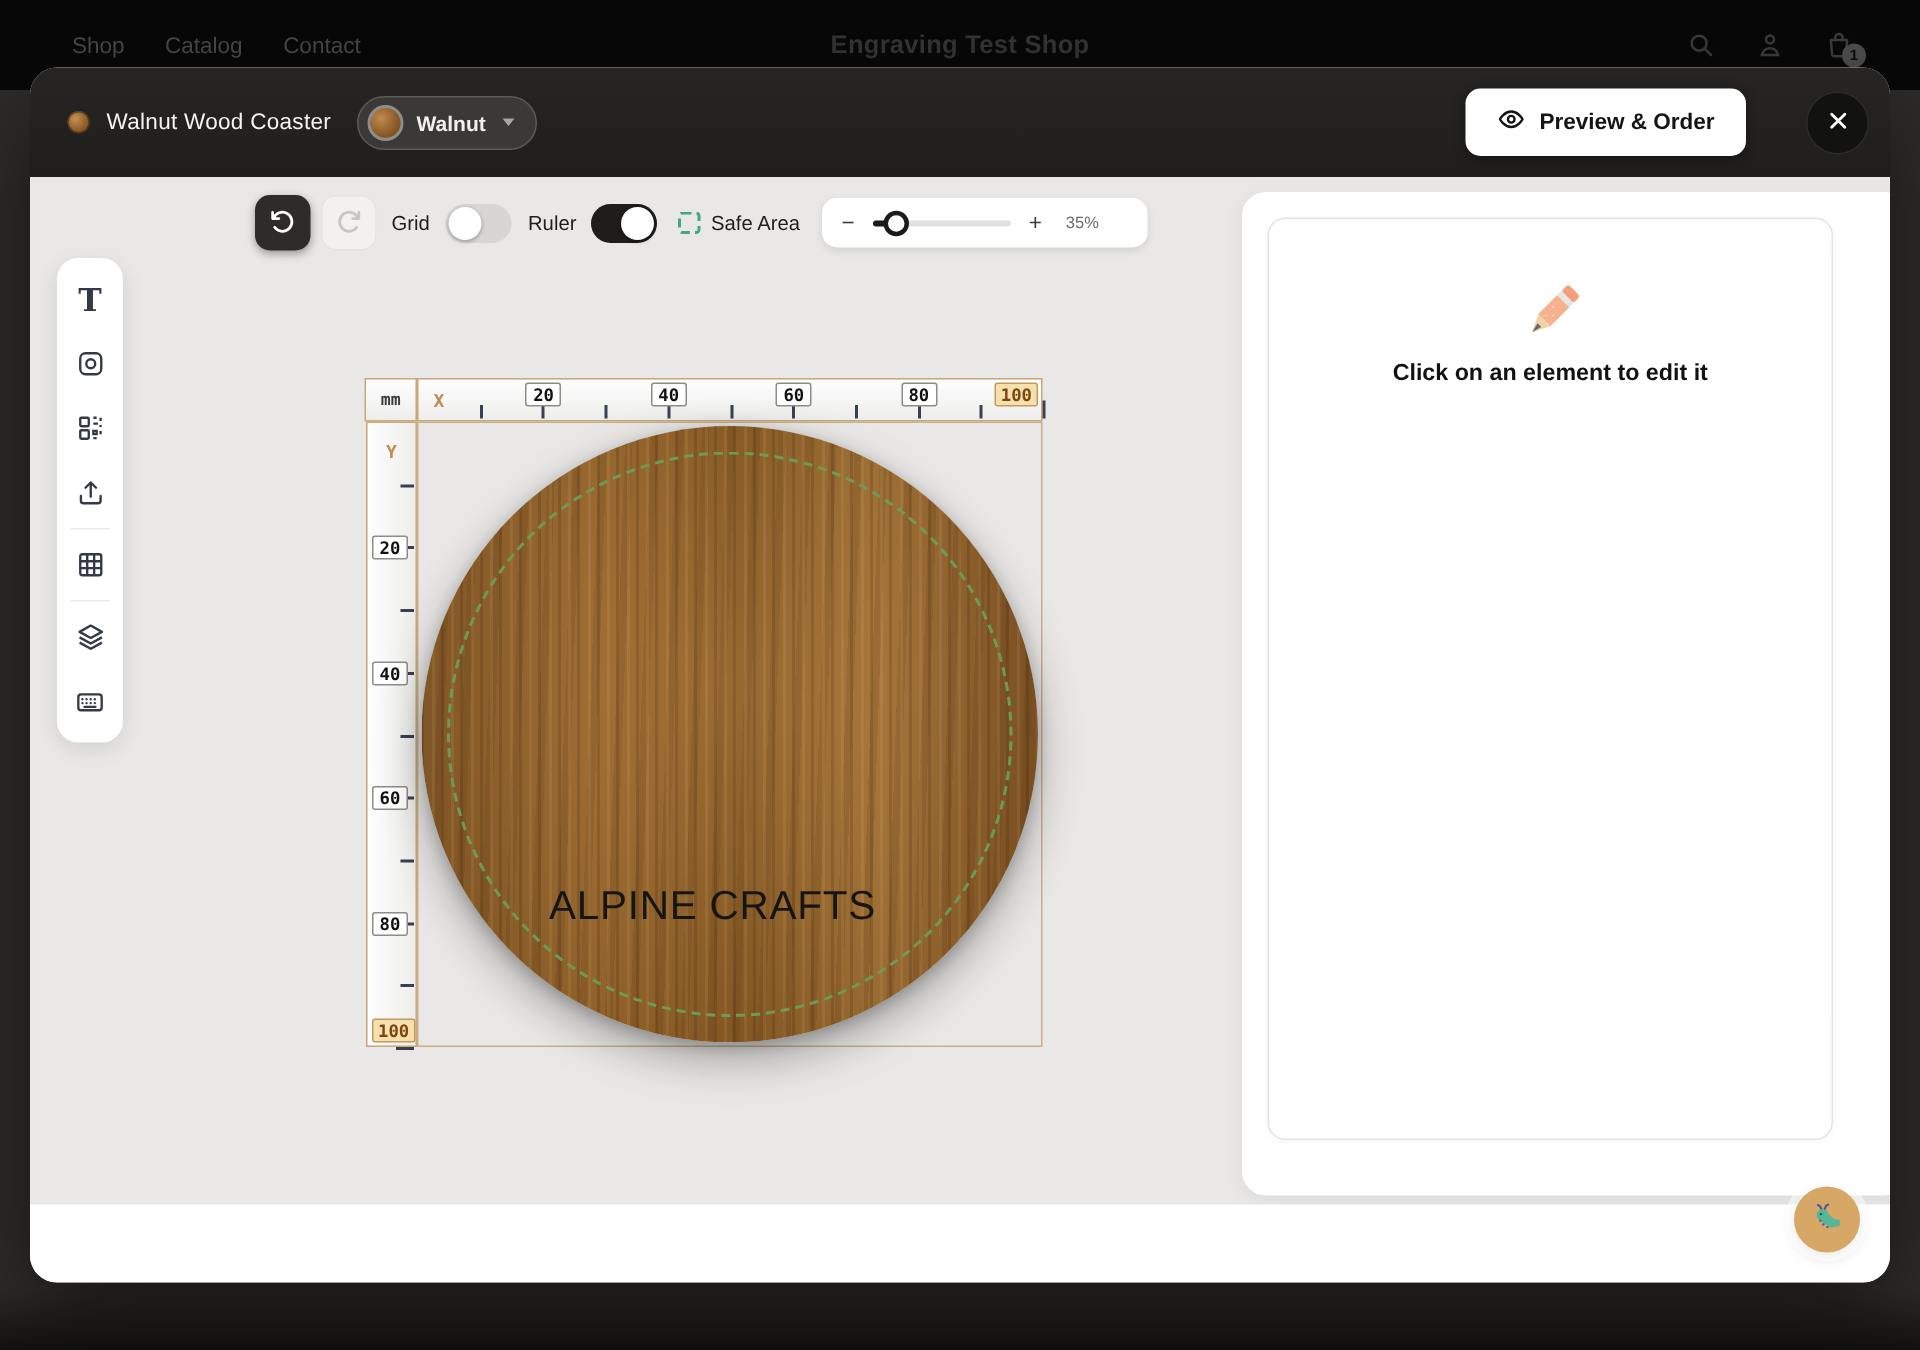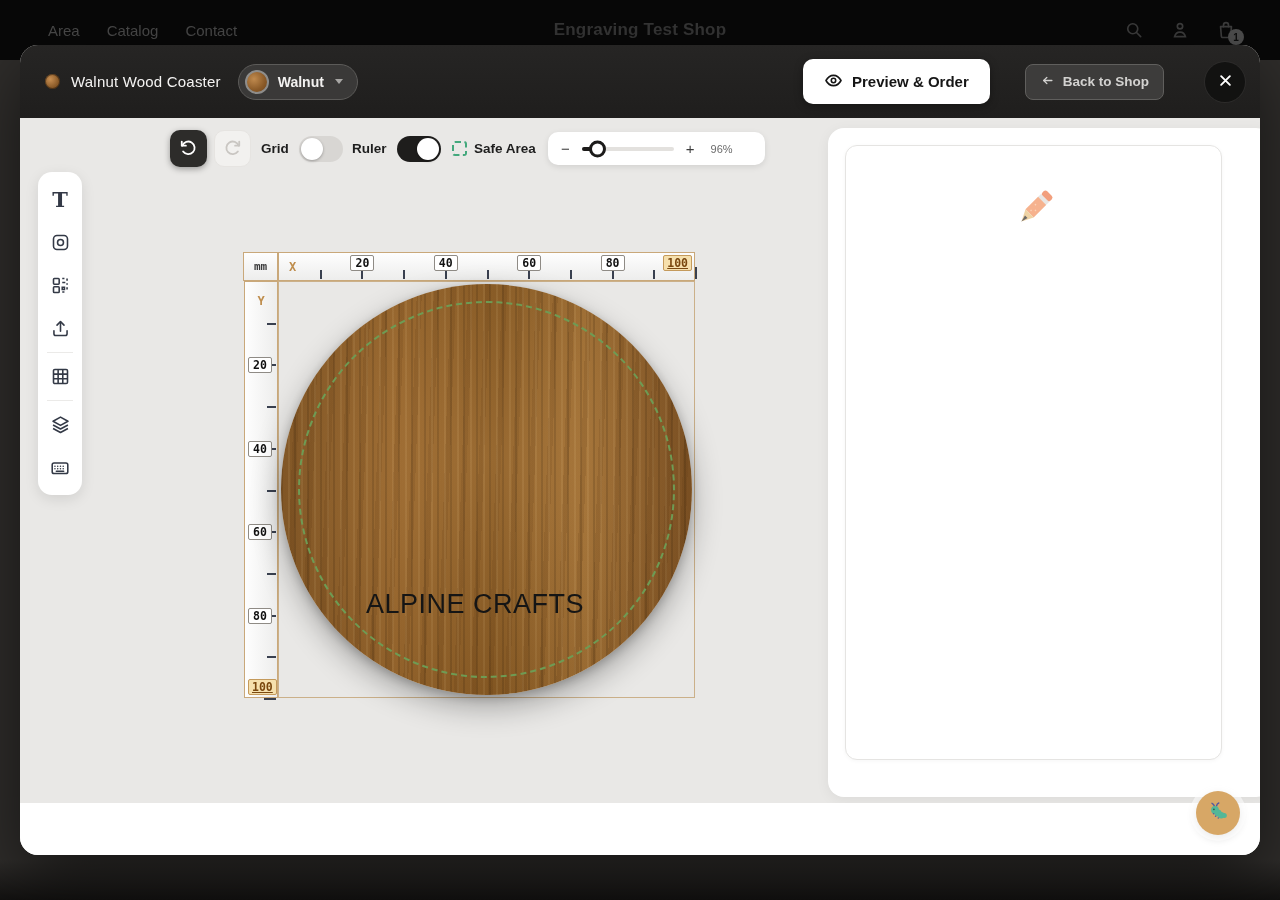--- a/index.html
+++ b/index.html
@@ -80,21 +80,21 @@
   }
 
   
   .tb-btn { position:absolute; width:37px; height:37px; border-radius:10px; border:none; display:flex; align-items:center; justify-content:center; cursor:pointer; }
   .undo-btn { left:150px; top:85px; background:#2d2c2a; box-shadow:0 2px 6px rgba(0,0,0,.35); }
   .redo-btn { left:194px; top:85px; background:#f2f1ef; border:1px solid #e6e4e1; }
   .tb-group { position:absolute; top:85px; height:37px; display:flex; align-items:center; gap:10px; }
   .grid-group  { left:241px; }
   .ruler-group { left:332px; }
   .safe-group  { left:432px; gap:7px;text-align:center; }
-  .tb-label { font-size:13.5px; font-weight:bold; color:#1e1e1e; }
+  .tb-label { font-size:13.5px; font-weight:normal; color:#1e1e1e; }
   .toggle { width:44px; height:26px; border-radius:13px; position:relative; cursor:pointer; }
   .toggle.off { background:#d8d6d3; }
   .toggle.on  { background:#1e1d1c; }
   .toggle .knob { position:absolute; top:2px; width:22px; height:22px; border-radius:50%; background:#fff; box-shadow:0 1px 3px rgba(0,0,0,.3); }
   .toggle.off .knob { left:2px; } .toggle.on .knob { right:2px; }
   .safe-icon { width:15px; height:15px; border:2px dashed #43a87c; border-radius:3px; }
   .zoom-box {
     position:absolute; left:528px; top:87px; width:217px; height:33px; background:#fff; border-radius:10px;
     box-shadow:0 2px 6px rgba(0,0,0,.10); display:flex; align-items:center; padding:0 13px; gap:12px;
   }
@@ -134,21 +134,21 @@
   .y-letter { top:12px; left:50%; transform:translateX(-50%); }
   .tick-x { position:absolute; bottom:1px; width:2px; height:9px; background:#39404f; }
   .tick-x.major { height:12px; }
   .tick-y { position:absolute; right:1px; height:2px; width:9px; background:#39404f; }
   .tick-y.major { width:12px; }
   .rlabel {
     position:absolute; min-width:24px; height:16px; line-height:15px; padding:0 3px;
     background:#fff; border:1px solid #8f8b85; border-radius:2px; text-align:center;
     font-family:"DejaVu Sans Mono", monospace; font-size:11.5px; font-weight:bold; color:#111;
   }
-  .rlabel.hl { background:#f6e0ad; border-color:#c49a5c; color:#7a480f;text-decoration:underline; }
+  .rlabel.hl { background:#f6e0ad; border-color:#c49a5c; color:#7a480f; }
   .draw-square { position:absolute; left:258px; top:236px; width:417px; height:417px; border:1px solid #cbb089; }
   .coaster {
     position:absolute; left:261px; top:239px; width:411px; height:411px; border-radius:50%;
     background:
       radial-gradient(circle at 50% 42%, rgba(255,245,220,.08), rgba(0,0,0,.14)),
       repeating-linear-gradient(90deg, rgba(58,33,6,.20) 0 2px, rgba(0,0,0,0) 2px 7px, rgba(255,219,158,.10) 7px 9px, rgba(0,0,0,0) 9px 13px),
       repeating-linear-gradient(92deg, rgba(96,54,12,.18) 0 5px, rgba(0,0,0,0) 5px 17px),
       linear-gradient(90deg, #8a5a24, #a06a2c 28%, #8f5d22 52%, #a97434 74%, #825220);
     box-shadow:0 12px 30px rgba(0,0,0,.30), 0 3px 10px rgba(0,0,0,.20);
   }
@@ -177,21 +177,21 @@
     position:absolute; left:1176px; top:746px; width:44px; height:44px; border-radius:50%; border:none;
     background:#d7a766; cursor:pointer; display:flex; align-items:center; justify-content:center;
     box-shadow:0 0 0 6px rgba(255,255,255,.55), 0 3px 10px rgba(0,0,0,.18); z-index:6;
   }
 </style>
 </head>
 <body>
 
 <header class="shop-topbar">
   <nav class="shop-nav">
-    <span>Area</span>
+    <span>Shop</span>
     <span>Catalog</span>
     <span>Contact</span>
   </nav>
   <div class="shop-title">Engraving Test Shop</div>
   <div class="shop-icons">
     <span>
       <svg width="20" height="20" viewBox="0 0 24 24" fill="none" stroke="#3d3d3d" stroke-width="2" stroke-linecap="round">
           <circle cx="10.5" cy="10.5" r="6"></circle>
           <path d="M15 15l5 5"></path>
         </svg>
@@ -225,29 +225,20 @@
     <div class="header-right">
       <button class="preview-btn">
         <span>
           <svg width="19" height="19" viewBox="0 0 24 24" fill="none" stroke="#151515" stroke-width="2" stroke-linecap="round" stroke-linejoin="round">
               <path d="M2.5 12s3.5-6.5 9.5-6.5S21.5 12 21.5 12 18 18.5 12 18.5 2.5 12 2.5 12z"></path>
               <circle cx="12" cy="12" r="2.8"></circle>
             </svg>
         </span>
         <span>Preview &amp; Order</span>
       </button>
-      <button class="back-btn">
-        <span>
-          <svg width="15" height="15" viewBox="0 0 24 24" fill="none" stroke="#d3d2d0" stroke-width="2.2" stroke-linecap="round" stroke-linejoin="round">
-              <path d="M19 12H6"></path>
-              <path d="m11 7-5 5 5 5"></path>
-            </svg>
-        </span>
-        <span>Back to Shop</span>
-      </button>
       <button class="close-btn">
         <span>
           <svg width="15" height="15" viewBox="0 0 24 24" fill="none" stroke="#fff" stroke-width="3" stroke-linecap="round">
               <path d="M5 5l14 14M19 5 5 19"></path>
             </svg>
         </span>
       </button>
     </div>
   </div>
 
@@ -285,21 +276,21 @@
     <span class="tb-label">Safe Area</span>
   </div>
 
   <div class="zoom-box">
     <span class="zoom-sign">−</span>
     <div class="zoom-track">
       <span class="zoom-fill"></span>
       <span class="zoom-knob"></span>
     </div>
     <span class="zoom-sign">+</span>
-    <span class="zoom-pct">96%</span>
+    <span class="zoom-pct">35%</span>
   </div>
 
   <div class="toolbox">
     <button class="tool-btn">
         <span class="tool-t">T</span>
       </button>
     <button class="tool-btn">
       <span>
           <svg width="21" height="21" viewBox="0 0 24 24" fill="none" stroke="#333946" stroke-width="1.8">
             <rect x="4" y="4" width="16" height="16" rx="4"></rect>
@@ -408,20 +399,21 @@
             <rect x="18.5" y="9" width="11" height="4.5" fill="#e8e6e4"></rect>
             <rect x="18.5" y="13" width="11" height="17" fill="#f6b28e"></rect>
             <circle cx="22" cy="20" r="0.8" fill="#fbd3b8"></circle>
               <circle cx="26" cy="24" r="0.8" fill="#fbd3b8"></circle>
               <circle cx="23" cy="27" r="0.8" fill="#fbd3b8"></circle>
             <polygon points="18.5,30 29.5,30 24,41" fill="#efd3a4"></polygon>
             <polygon points="22.3,34.5 25.7,34.5 24,41" fill="#6d6a66"></polygon>
           </g>
         </svg>
       </span>
+      <div class="inspector-title">Click on an element to edit it</div>
     </div>
   </div>
 
   <div class="bottom-strip"></div>
 
   <button class="fab">
     <span>
       <svg width="26" height="26" viewBox="0 0 26 26" fill="none">
         <path d="M9.5 7.5Q8.8 5 7 4.3M11.5 7Q12 4.6 13.8 4" stroke="#55589e" stroke-width="1.4" stroke-linecap="round"></path>
         <circle cx="10" cy="11" r="3.9" fill="#53b797"></circle>

